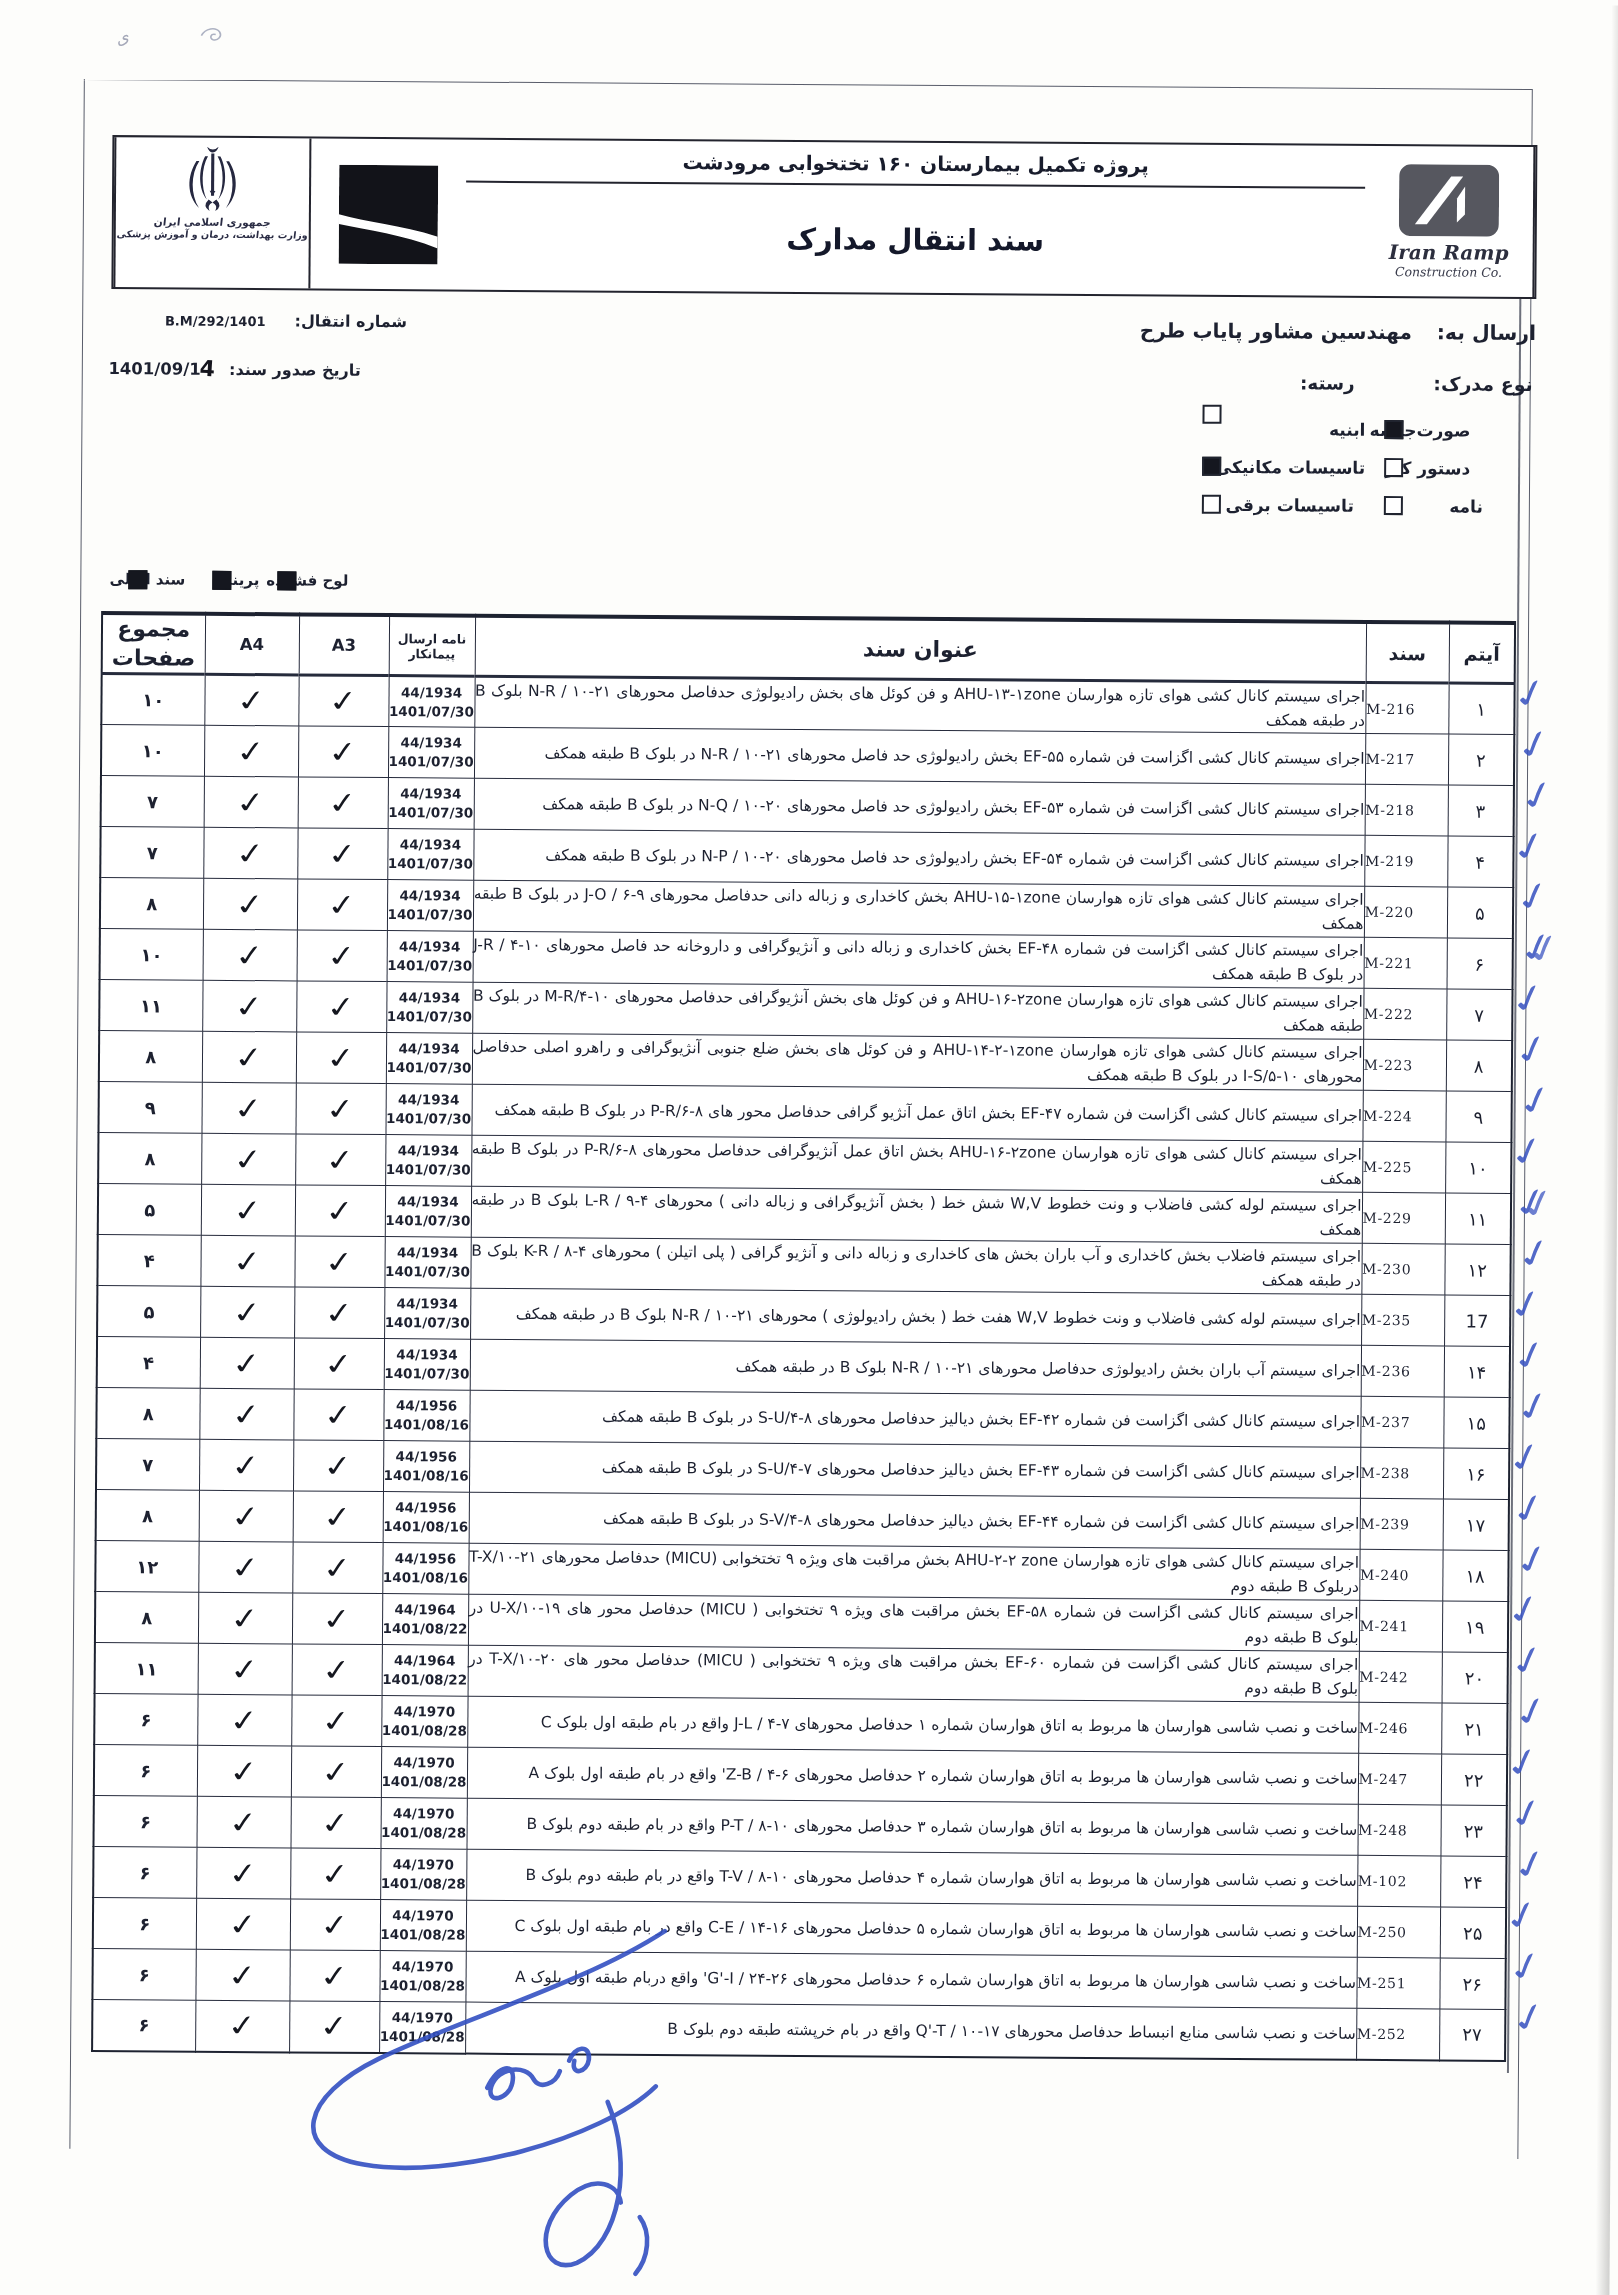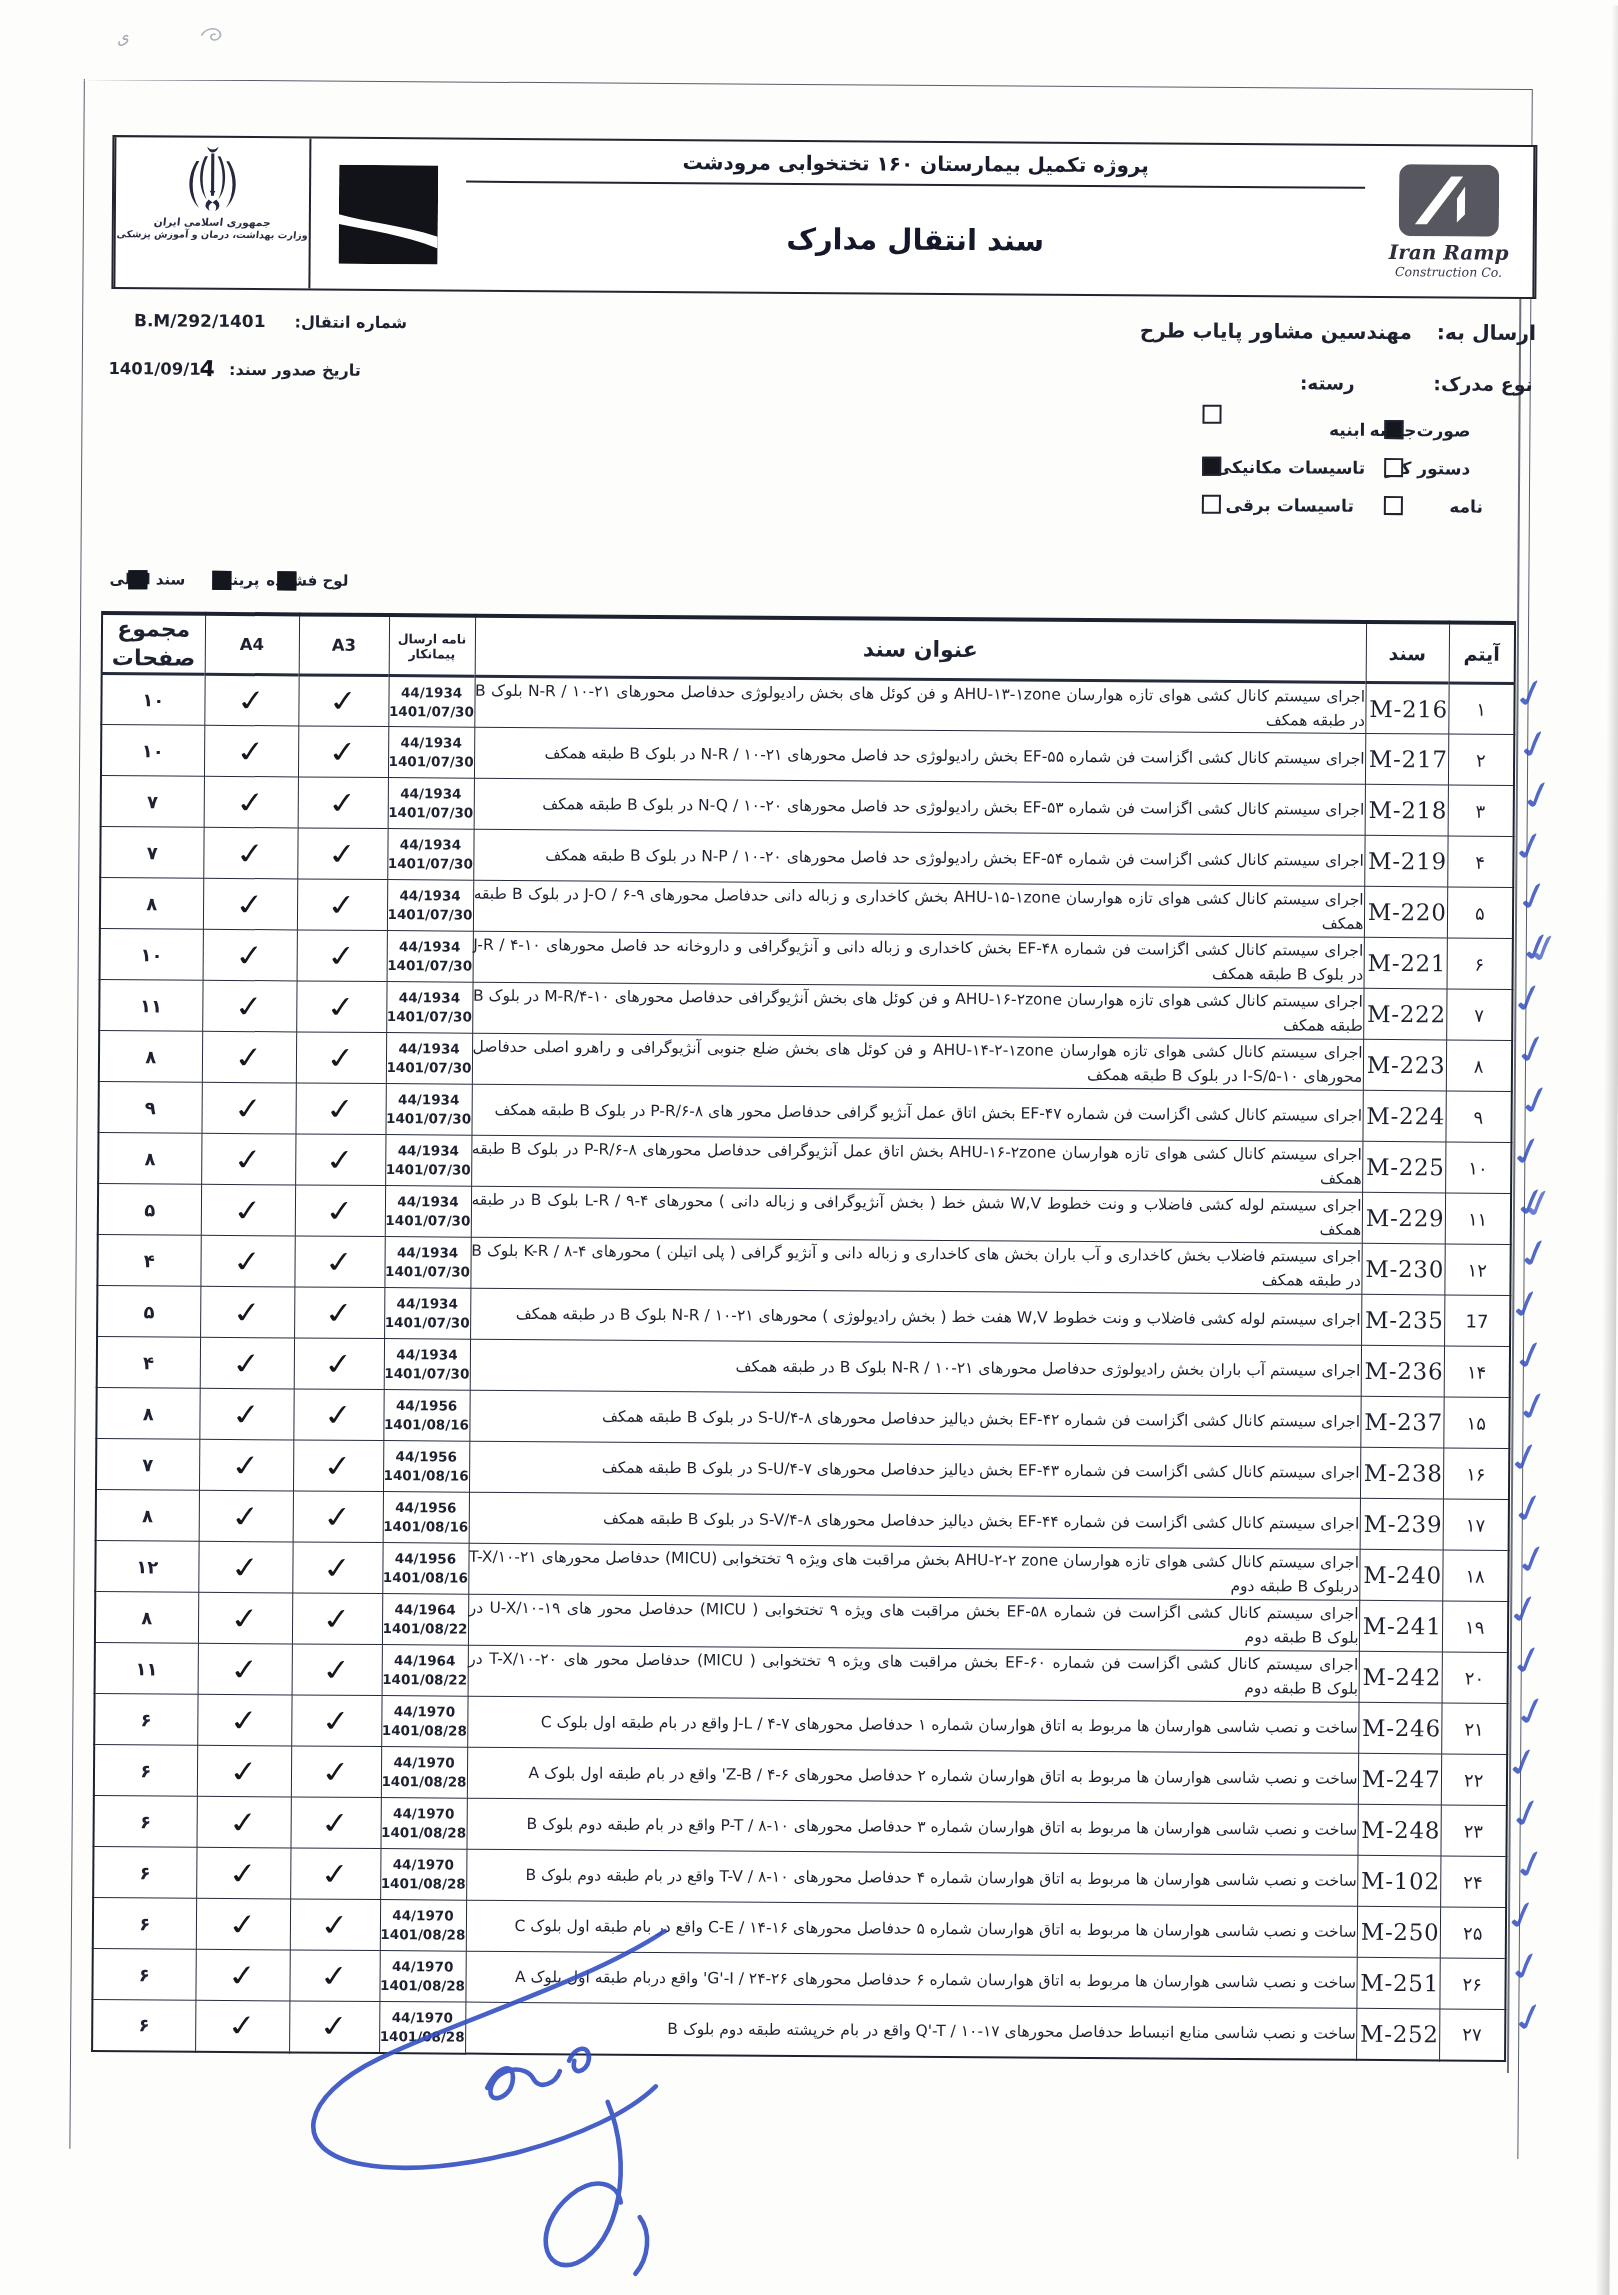--- a/index.html
+++ b/index.html
@@ -37,21 +37,21 @@
   .cell-company{width:170px; border-right:2px solid #23242e; display:flex; flex-direction:column; align-items:center; justify-content:center;}
   .company-name{font-family:"DejaVu Serif","Liberation Serif",serif; font-style:italic; font-weight:bold; font-size:20px; color:#2c2e3e; margin-top:4px;}
   .company-sub{font-family:"DejaVu Serif","Liberation Serif",serif; font-style:italic; font-size:12.5px; color:#3a3c4c;}
 
   
   .fld{position:absolute; white-space:nowrap;}
   .lab{font-weight:bold;}
   .sent-to{right:87px; top:316px; direction:rtl; font-size:20.4px;}
   .sent-to .val{font-weight:bold; font-size:20px; margin-right:18.4px;}
   .transfer-no{right:1216px; top:315px; direction:rtl; font-size:16px;}
-  .transfer-no .val{font-size:17px; font-weight:600; margin-right:24px; direction:ltr; unicode-bidi:embed;}
+  .transfer-no .val{font-size:13px; font-weight:600; margin-right:24px; direction:ltr; unicode-bidi:embed;}
   .issue-date{right:1262px; top:359px; direction:rtl; font-size:16px;}
   .issue-date .val{font-size:16.5px; font-weight:600; margin-right:9.2px; direction:ltr; unicode-bidi:embed;}
   .hw4{display:inline-block; font-weight:900; font-size:22px; color:#15151d; transform:rotate(3deg) translateY(1.3px); margin-left:-1.3px;}
   .doc-type-label{right:90px; top:368px; font-size:19px; font-weight:bold; direction:rtl;}
   .cat-label{right:268px; top:369px; font-size:18.4px; font-weight:bold; direction:rtl;}
 
   .cbx{position:absolute; width:19px; height:19px; border:2px solid #20242f; box-sizing:border-box; background:#fff;}
   .cbx.filled{background:#15171f;}
   .opt-label{position:absolute; font-size:17px; font-weight:600; direction:rtl; white-space:nowrap; line-height:20px;}
 
@@ -66,21 +66,21 @@
   table.doc{border:2.6px solid #1d2230; border-top-width:4px;}
   table.doc thead th{height:53px; border-bottom-width:3.3px; background:#fff; vertical-align:middle;}
   .h-item{font-size:19px; font-weight:bold;}
   .h-doc{font-size:19px; font-weight:bold;}
   .h-title{font-size:22px; font-weight:bold;}
   .h-letter{font-size:12.5px; font-weight:bold;}
   .h-a{font-size:16.5px; font-weight:bold; font-family:"DejaVu Sans",sans-serif;}
   .h-total{font-size:22px; font-weight:bold; line-height:1.3;}
   table.doc tbody tr{height:51px;}
   td.c-item{text-align:center; font-size:18px;}
-  td.c-doc{text-align:right; font-family:"DejaVu Serif","Liberation Serif",serif; font-size:23px; letter-spacing:0.7px; direction:ltr;border-radius:16px;}
+  td.c-doc{text-align:left; font-family:"DejaVu Serif","Liberation Serif",serif; font-size:14px; letter-spacing:0.7px; direction:ltr;border-radius:16px;}
   td.c-title{font-size:15.5px; text-align:justify; padding:2.6px 10.5px; line-height:1.55; direction:rtl;}
   td.c-letter{text-align:center; direction:ltr; font-size:13.5px; font-weight:bold; line-height:1.4;}
   td.c-check{text-align:center;}
   td.c-total{text-align:center; font-size:18px; font-weight:600;}
   .tick{display:inline-block; font-size:28px; font-weight:bold; transform:rotate(-8deg) scale(1.25,1); color:#15171f;}
 
   
   .bluecheck{position:absolute; color:#3b55c2; font-size:36px; font-weight:bold;
     transform:rotate(-22deg) scale(1.25,.95); opacity:.88; line-height:1;}
   .bluecheck.double::after{content:"✓"; position:absolute; left:5.3px; top:4px; opacity:.85;}

